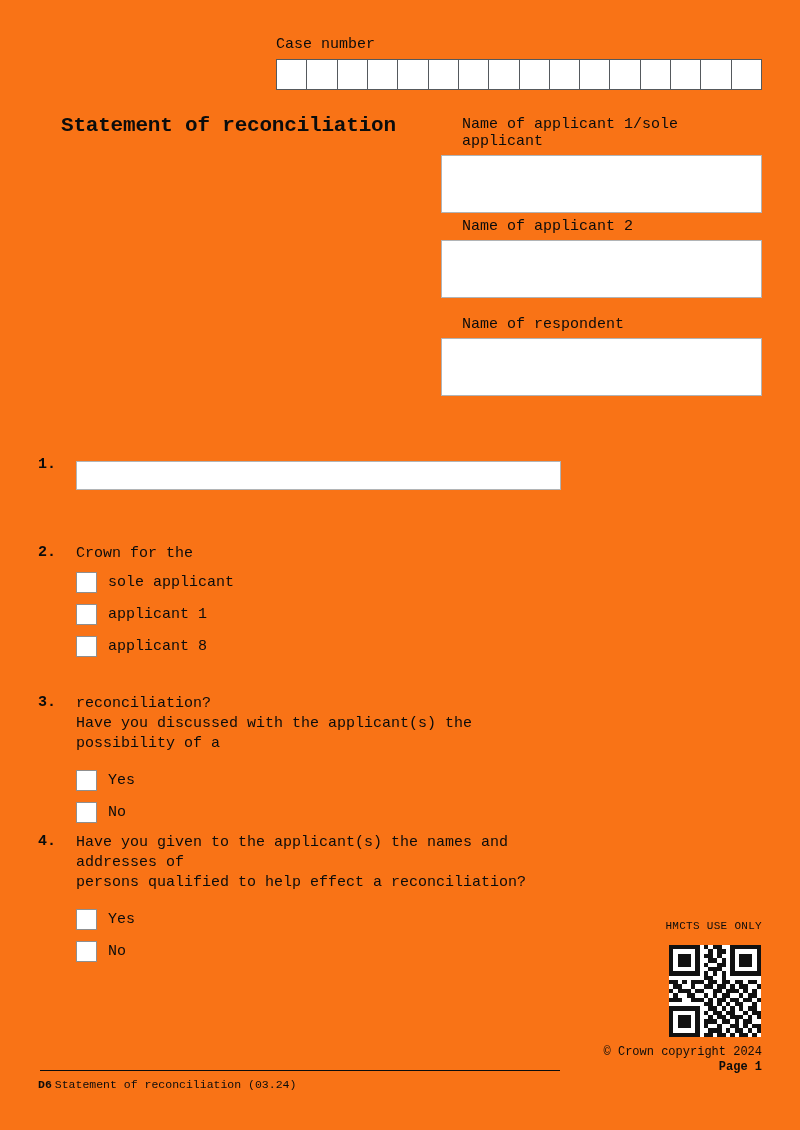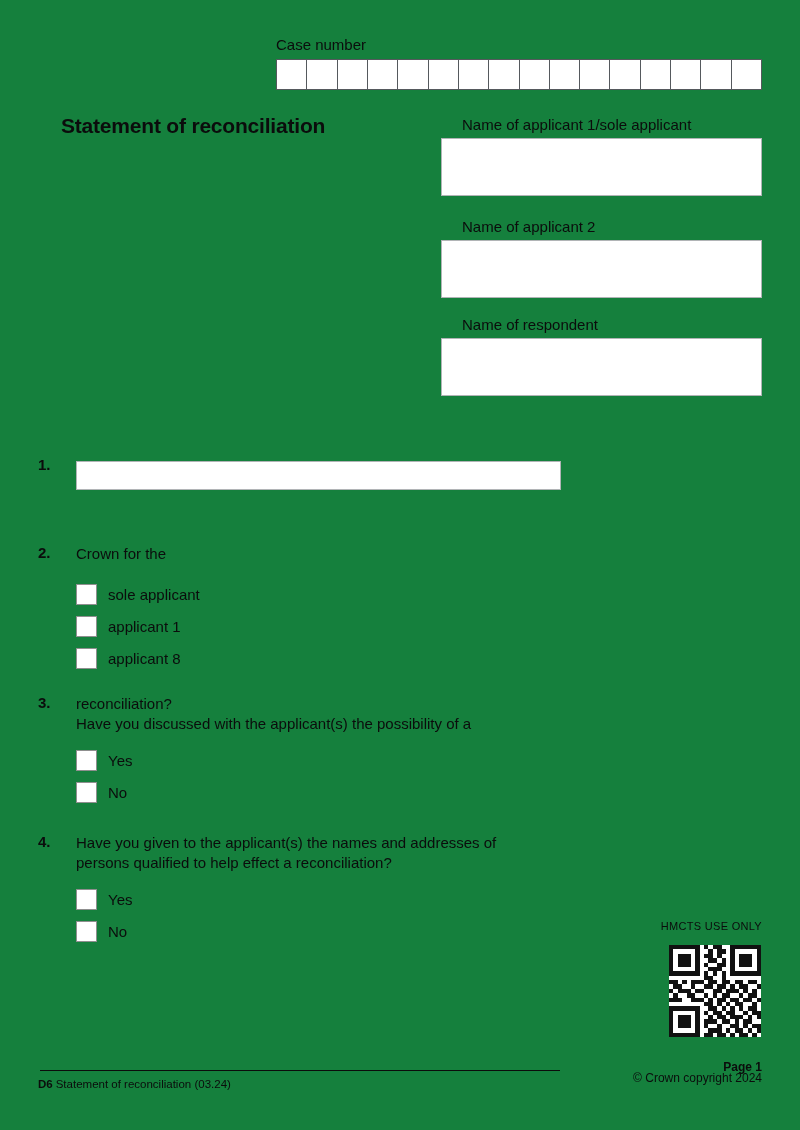--- a/index.html
+++ b/index.html
@@ -1,22 +1,22 @@
 <!DOCTYPE html>
 <html><head>
 <meta charset="utf-8">
 <style>
   * { box-sizing: border-box; margin: 0; padding: 0; }
   html, body { background: #ffffff; }
   .page {
     position: relative;
     width: 800px;
     height: 1130px;
-    background: #15803d;
-    font-family: Liberation Sans, sans-serif;
+    background: #f97316;
+    font-family: Liberation Mono, monospace;
     color: #0b0c0c;
     font-size: 15px;
     overflow: hidden;
   }
 
   
   .case-label { position: absolute; left: 276px; top: 36px; font-size: 15px; }
   .case-grid  { position: absolute; left: 276px; top: 59px; width: 486px; height: 31px; display: flex; }
   .case-cell  { flex: 1 1 0; border: 1px solid #55595d; border-left: none; background: #fff; }
   .case-cell:first-child { border-left: 1px solid #55595d; }
@@ -43,21 +43,21 @@
   .q-line { display: block; line-height: 20px; }
 
   .text-input {
     margin-top: 5px;
     width: 485px;
     height: 29px;
     border: 1px solid #b1b4b6;
     background: #fff;
   }
 
-  .q-options { margin-top: 20px; }
+  .q-options { margin-top: 8px; }
   .q-options.big-gap { margin-top: 16px; }
   .opt { display: flex; align-items: center; height: 21px; margin-bottom: 11px; }
   .checkbox {
     width: 21px; height: 21px;
     border: 1px solid #8f8f8f;
     background: #fff;
     flex: 0 0 auto;
   }
   .opt-label { margin-left: 11px; line-height: 21px; }
 
@@ -75,21 +75,21 @@
   }
   .qr .m1 { background: #111111; }
   .qr .m0 { background: #ffffff; }
 
   
   .footer-rule { position: absolute; left: 40px; top: 1070px; width: 520px; height: 1px; background: #0b0c0c; }
   .footer-left { position: absolute; left: 38px; top: 1078px; font-size: 11.5px; }
   .footer-left .code { font-weight: bold; }
   .footer-left .name { margin-left: 3px; }
   .page-num { position: absolute; right: 38px; top: 1060px; font-size: 12px; font-weight: bold; text-align: right; }
-  .copyright { position: absolute; right: 38px; top: 1045px; font-size: 12px; text-align: right; margin-top: 26px; }
+  .copyright { position: absolute; right: 38px; top: 1045px; font-size: 12px; text-align: right; }
 </style>
 </head>
 <body>
 
 <div class="page">
 
   <div class="case-label">Case number</div>
   <div class="case-grid">
       <div class="case-cell"></div>
       <div class="case-cell"></div>

